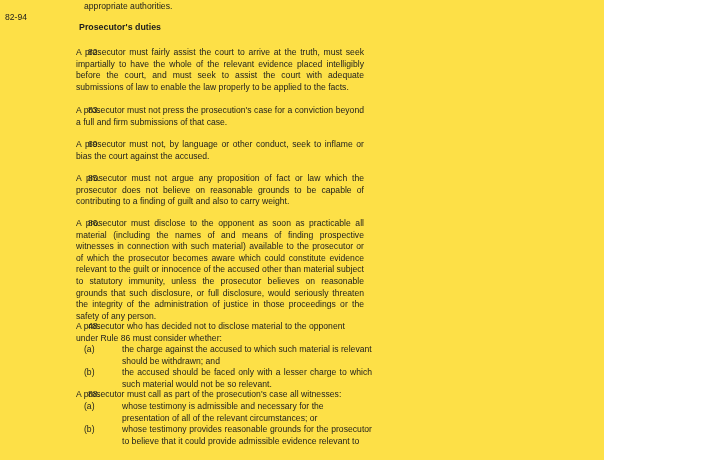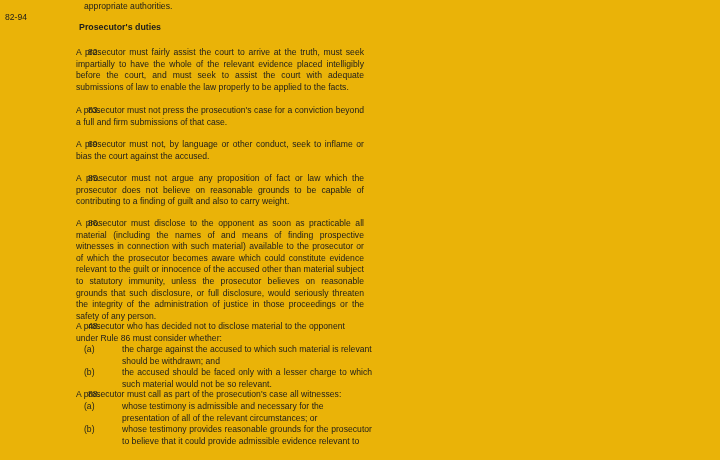--- a/index.html
+++ b/index.html
@@ -11,23 +11,23 @@
     width: 720px;
     height: 460px;
     overflow: hidden;
     font-family: "Liberation Sans", sans-serif;
     color: #1c1c1c;
     -webkit-font-smoothing: antialiased;
   }
 
   .page {
     position: relative;
-    width: 720px;
+    width: 604px;
     height: 460px;
-    background: #eab308;
+    background: #fde047;
   }
 
   
   .doc-body {
     position: absolute;
     left: 0;
     top: 0;
     width: 720px;
   }
 

